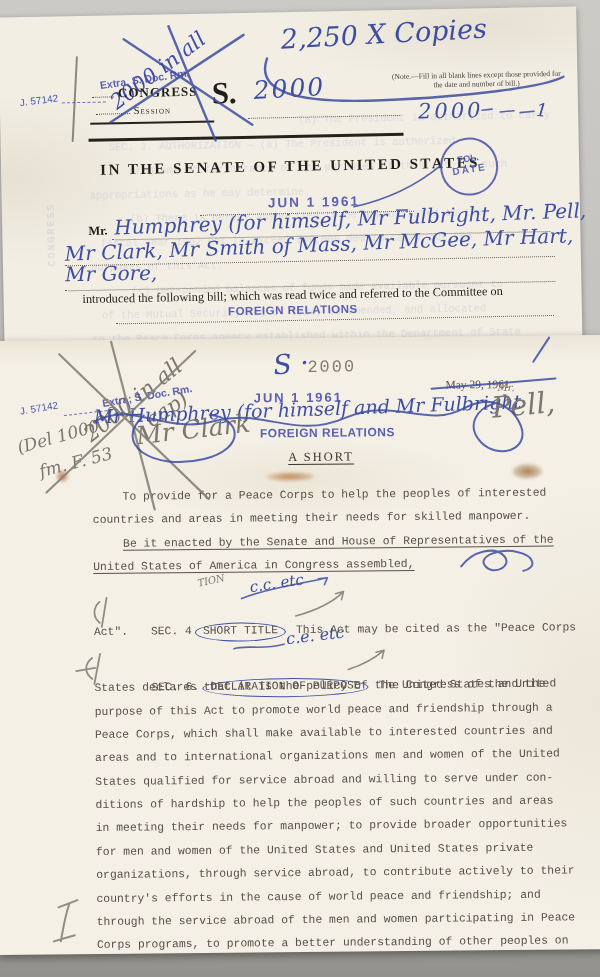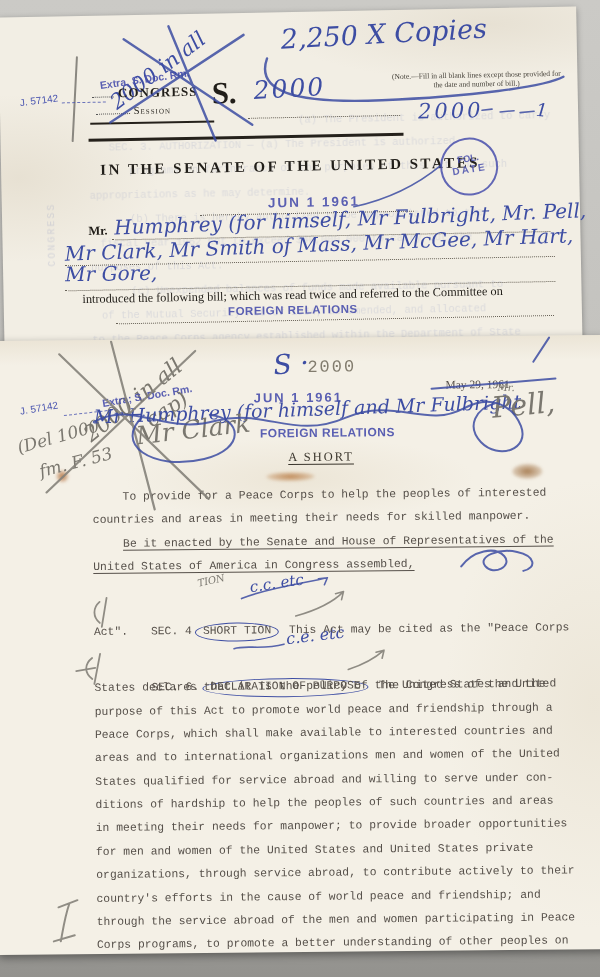--- a/index.html
+++ b/index.html
@@ -148,21 +148,21 @@
   <div class="el pencil" style="left:202px;top:236px;font-size:10px;transform:rotate(-12deg);">TION</div>
   <div class="el hand" style="left:254px;top:236px;font-size:15px;transform:rotate(-8deg);">c.c. etc</div>
   <div class="el hand" style="left:290px;top:288px;font-size:16px;transform:rotate(-6deg);">c.e. etc</div>
 
   <div class="bodytext" style="left:98px;top:146px;width:452px;">
     <div class="bl ind1">To provide for a Peace Corps to help the peoples of interested</div>
     <div class="bl">countries and areas in meeting their needs for skilled manpower.</div>
     <div class="bl ind1"><span class="uline">Be it enacted by the Senate and House of Representatives of the</span></div>
     <div class="bl"><span class="uline">United States of America in Congress assembled,</span></div>
     <div class="bl ind2" style="margin-top:18px;">
-      <span>SEC. 4</span><span class="circled">SHORT TION</span><span> This Act may be cited as the "Peace Corps</span>
+      <span>SEC. 4</span><span class="circled">SHORT TITLE</span><span> This Act may be cited as the "Peace Corps</span>
     </div>
     <div class="bl">Act".</div>
     <div class="bl ind2" style="margin-top:10px;">
       <span>SEC. 6.</span><span class="circled">DECLARATION OF PURPOSE</span><span> The Congress of the United</span>
     </div>
     <div class="bl">States declares that it is the policy of the United States and the</div>
     <div class="bl">purpose of this Act to promote world peace and friendship through a</div>
     <div class="bl">Peace Corps, which shall make available to interested countries and</div>
     <div class="bl">areas and to international organizations men and women of the United</div>
     <div class="bl">States qualified for service abroad and willing to serve under con-</div>

